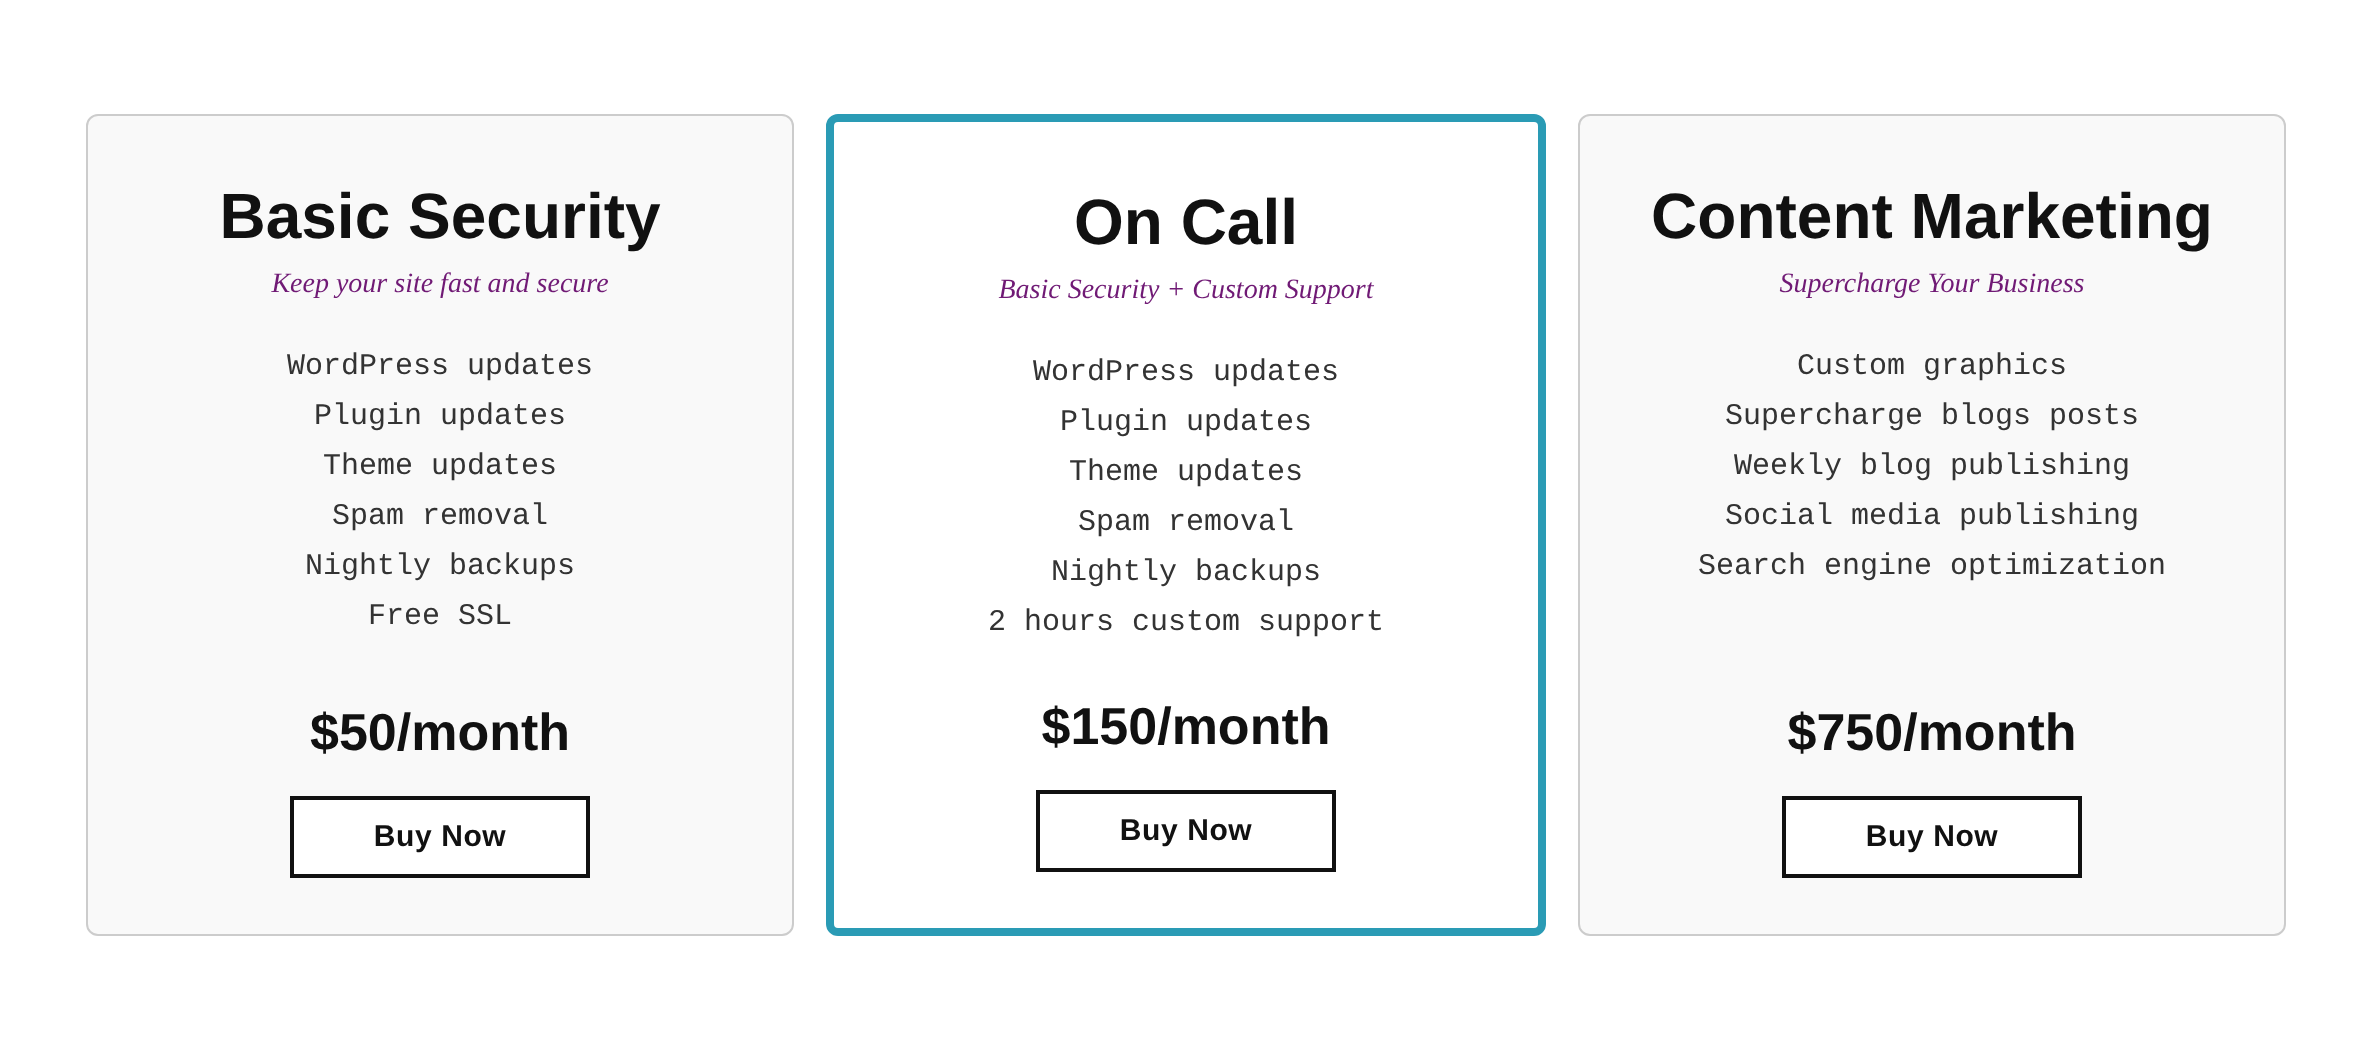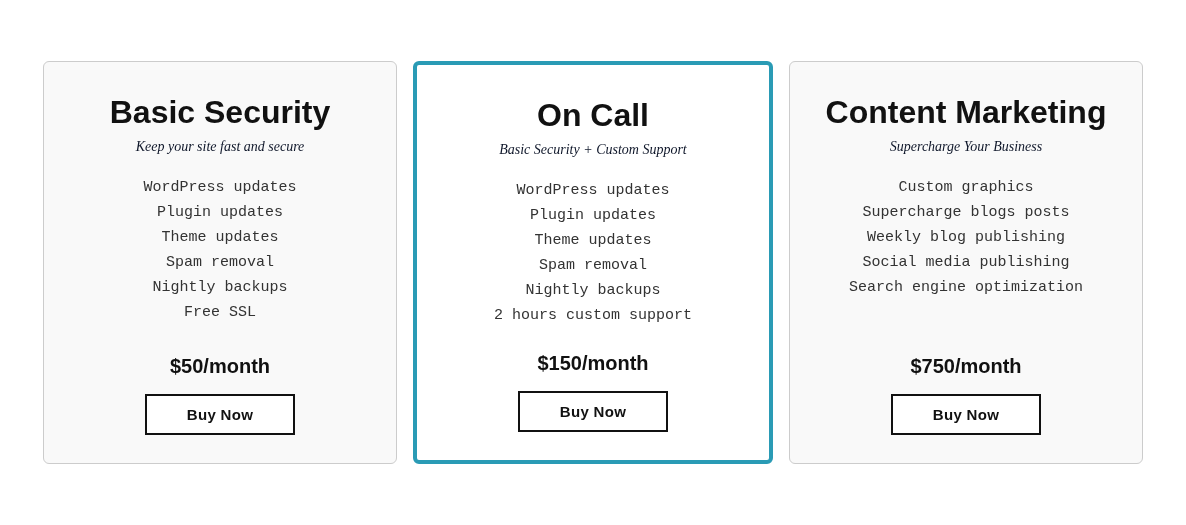--- a/index.html
+++ b/index.html
@@ -52,21 +52,21 @@
       font-size: 32px;
       font-weight: 900;
       color: #111111;
       text-align: center;
       margin-bottom: 8px;
       font-family: 'Arial Black', 'Arial', sans-serif;
     }
 
     .card-subtitle {
       font-size: 14px;
-      color: #0f172a;
+      color: #701a75;
       font-style: italic;
       text-align: center;
       margin-bottom: 20px;
       font-family: 'Georgia', serif;
     }
 
     .feature-list {
       list-style: none;
       text-align: center;
       margin-bottom: 24px;
@@ -74,21 +74,21 @@
     }
 
     .feature-list li {
       font-size: 15px;
       color: #333333;
       padding: 4px 0;
       font-family: Liberation Mono, monospace;
     }
 
     .price {
-      font-size: 20px;
+      font-size: 26px;
       font-weight: 900;
       color: #111111;
       margin-bottom: 16px;
       font-family: 'Arial Black', 'Arial', sans-serif;
     }
 
     .buy-button {
       border: 2px solid #111111;
       background: #ffffff;
       color: #111111;

